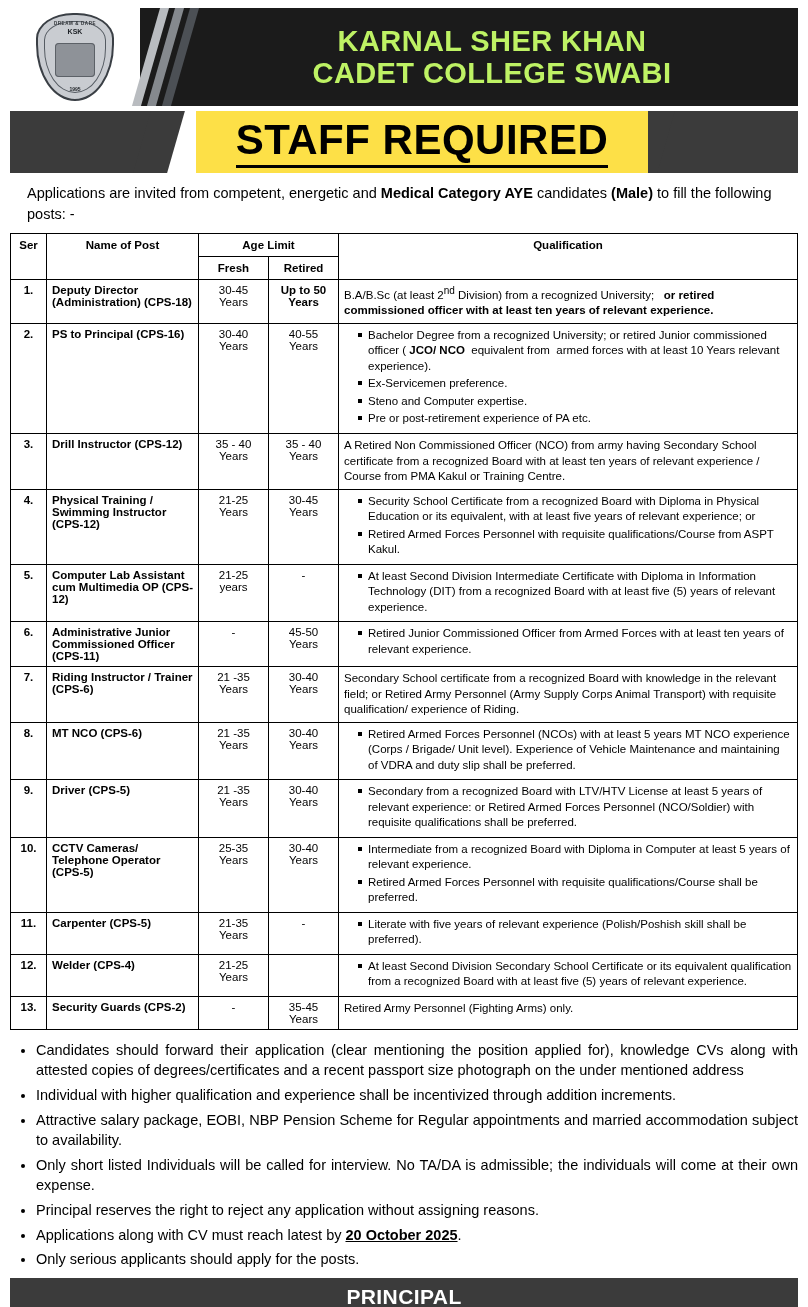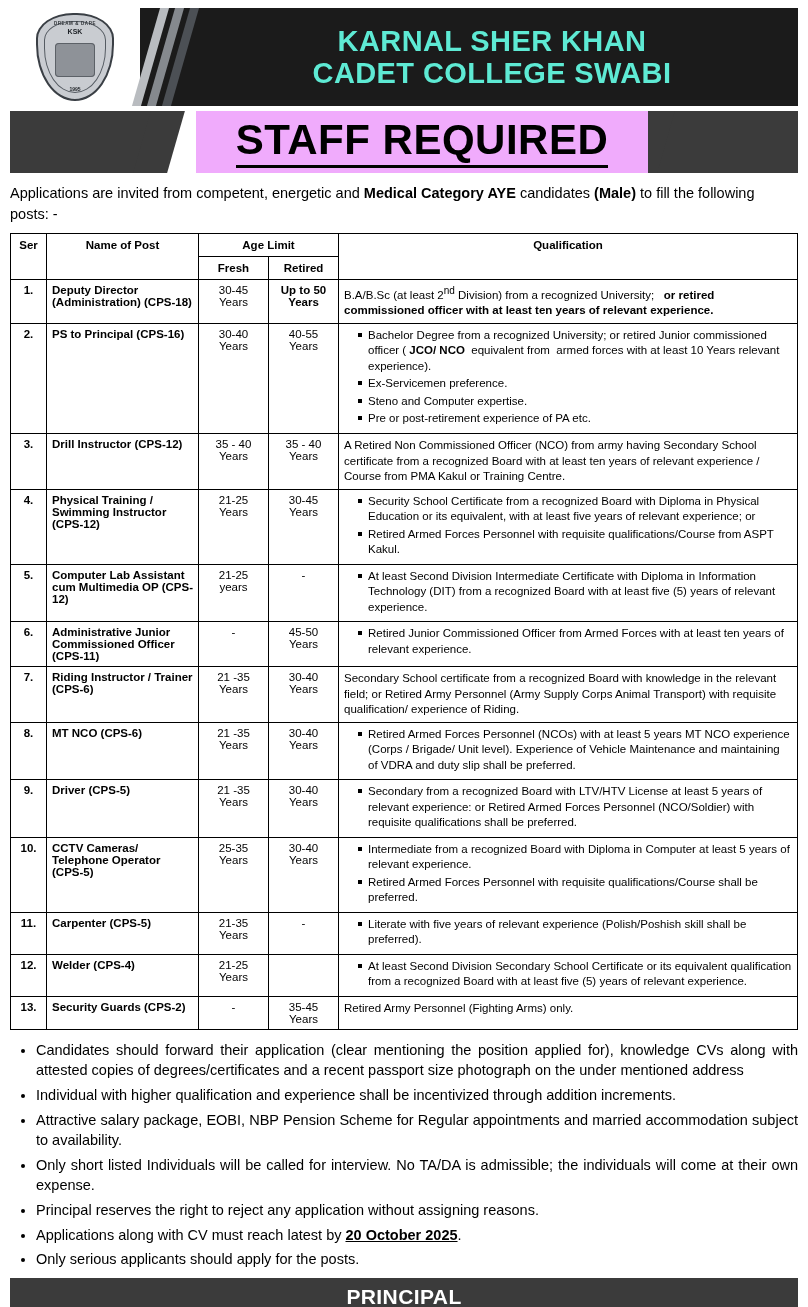--- a/index.html
+++ b/index.html
@@ -99,21 +99,21 @@
   .stripes span:nth-child(3){left:36px;background:#4c5055;}
   .title-block{
     flex:1;
     display:flex;
     flex-direction:column;
     justify-content:center;
     align-items:center;
     padding-right:10px;
   }
   .title-block .l1, .title-block .l2{
-    color:#5eead4;
+    color:#bef264;
     font-weight:bold;
     font-size:29px;
     letter-spacing:.4px;
     line-height:1.12;
     font-family:"Liberation Sans", sans-serif;
   }
   
   .banner {
     margin-top:5px;
     height: 62px;
@@ -128,37 +128,37 @@
   .banner .side.left:after{
     content:"";position:absolute;right:-16px;top:0;bottom:0;width:34px;
     background:#3b3b3b;transform:skewX(-16deg);
   }
   .banner .side.right:before{
     content:"";position:absolute;left:-16px;top:0;bottom:0;width:34px;
     background:#3b3b3b;transform:skewX(-16deg);
   }
   .banner .mid{
     flex:1;
-    background:#f0abfc;
+    background:#fde047;
     display:flex;align-items:center;justify-content:center;
     z-index:2;
     margin-left:36px;
   }
   .banner .mid h1{
     margin:0;
     font-size:42px;
     font-weight:bold;
     letter-spacing:.5px;
     border-bottom:3px solid #000;
     padding-bottom:1px;
     font-family:"Liberation Sans", sans-serif;
   }
   
   .intro{
-    margin:10px 2px 8px 0;
+    margin:10px 2px 8px 17px;
     font-size:14.5px;
     line-height:1.45;
   }
   .intro b{font-weight:bold;}
   
   table.posts{
     width:100%;
     border-collapse:collapse;
     border:1px solid #000;
     font-size:11.5px;

